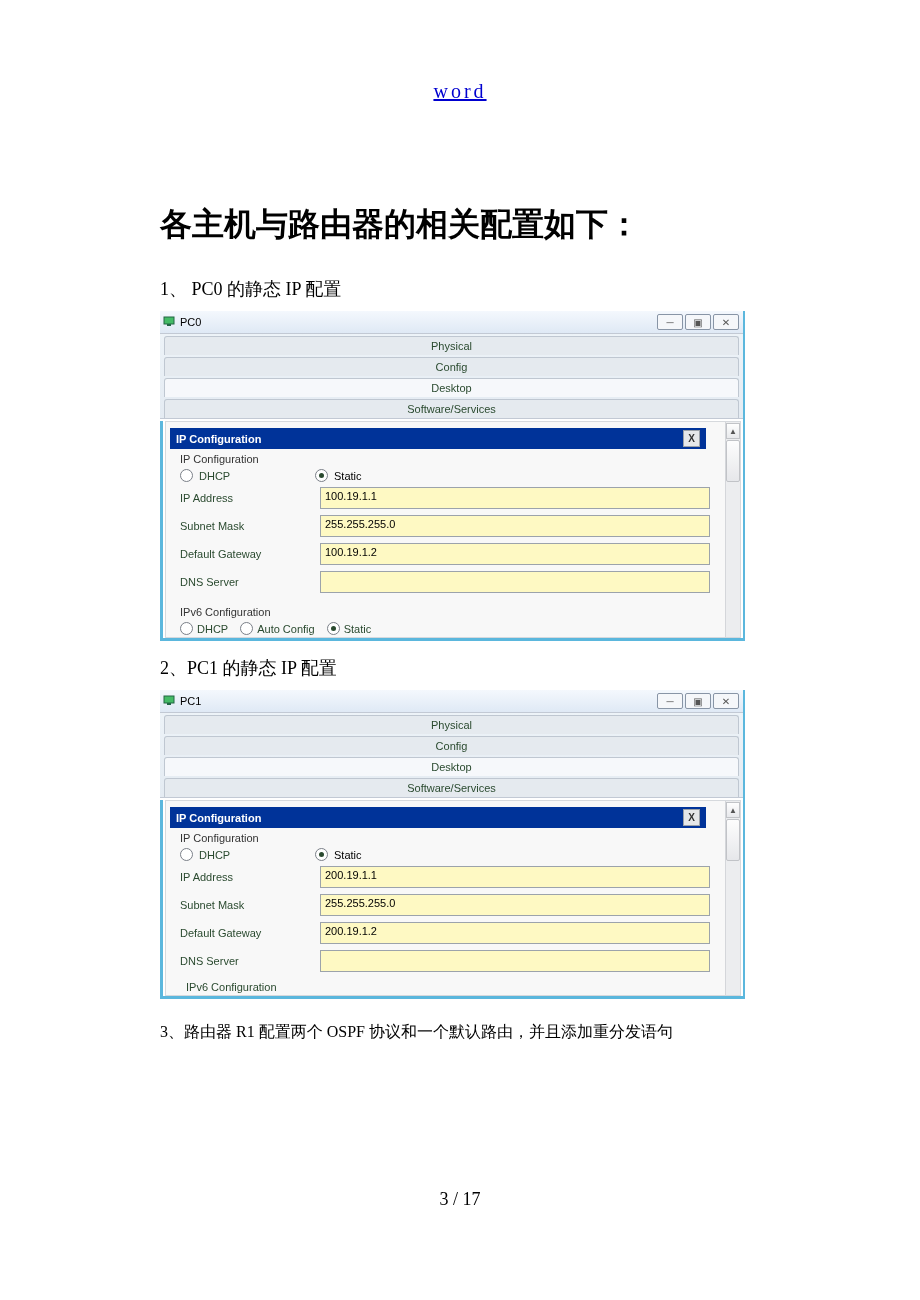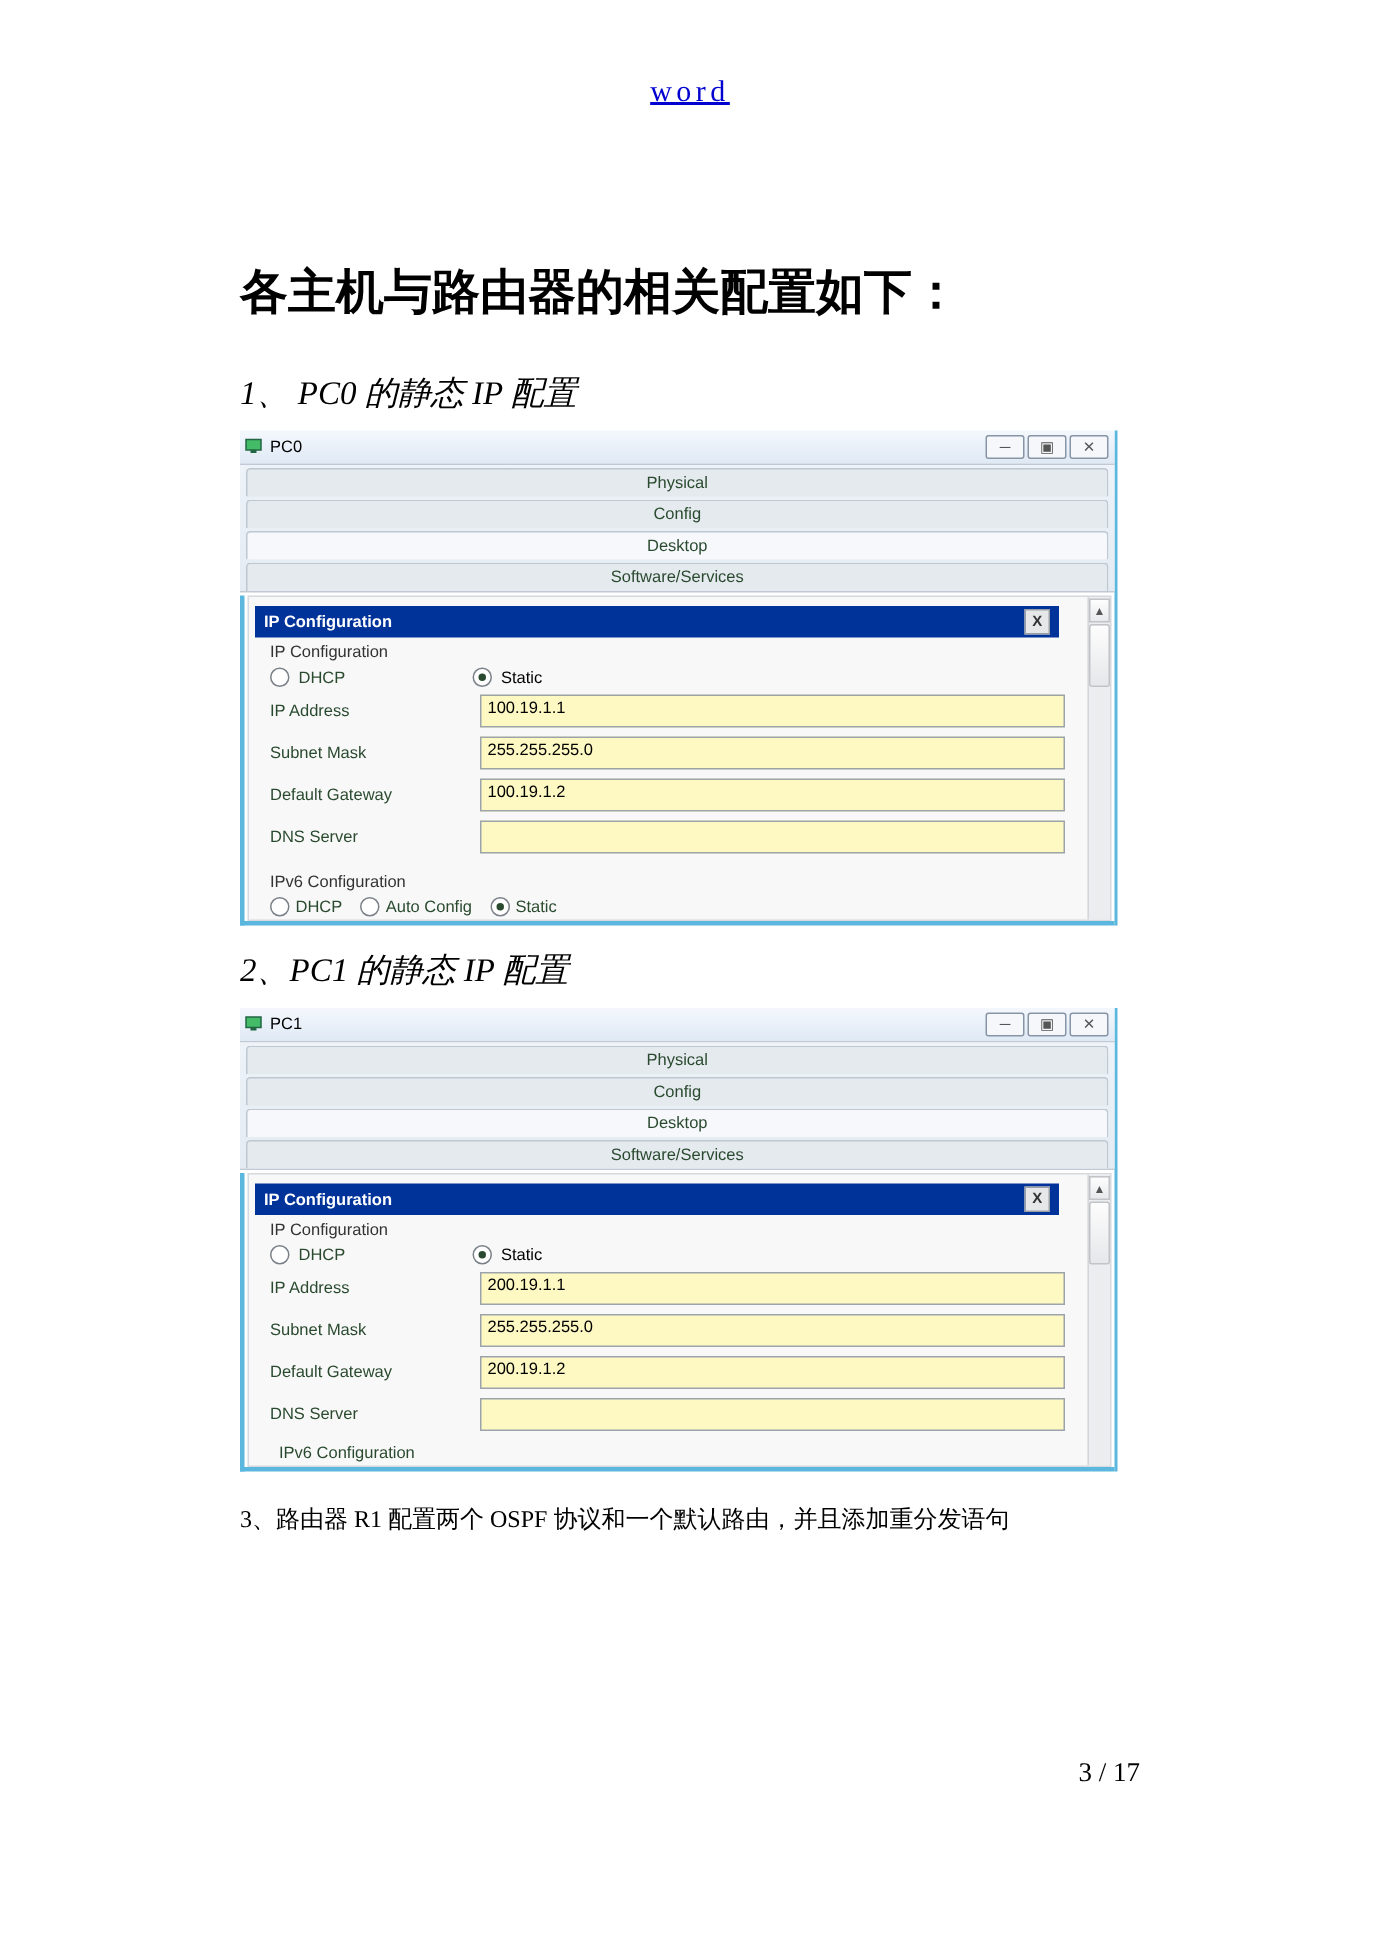--- a/index.html
+++ b/index.html
@@ -4,44 +4,43 @@
 <style>
   body {
     margin: 0;
     padding: 0;
     font-family: "SimSun", "宋体", serif;
     background: #fff;
     width: 920px;
   }
   .page {
     width: 920px;
-    padding: 50px 160px 40px 160px;
+    padding: 80px 160px 40px 160px;
     box-sizing: border-box;
   }
   .top-link {
     text-align: center;
     margin-bottom: 100px;
   }
   .top-link span {
     color: #0000d0;
     text-decoration: underline;
     font-size: 20px;
     letter-spacing: 3px;
   }
   .h1 {
     font-size: 32px;
     font-weight: bold;
     font-family: "SimHei", "黑体", sans-serif;
     margin: 20px 0 30px 0;
   }
   .h2 {
-    font-size: 22px;
+    font-size: 18px;
     font-family: "SimSun", serif;
     margin: 15px 0 10px 0;
-    font-style: italic;
   }
   .h2b {
     font-size: 16px;
     font-family: "SimSun", serif;
     margin: 15px 0 10px 0;
     line-height: 2.2;
   }
 
   .window {
     width: 583px;
@@ -186,21 +185,21 @@
     display: flex; align-items:center; padding: 2px 14px; gap: 12px;
     color: #2a4a2f;
   }
   .ipv6-row .opt { display:flex; align-items:center; gap:4px; }
   .cutoff {
     color: #2a4a2f;
     padding: 2px 20px;
     font-size: 11px;
   }
   .page-num {
-    text-align: right;
+    text-align: center;
     font-family: "Times New Roman", serif;
     font-size: 18px;
     margin-top: 140px;
   }
 </style>
 </head>
 <body>
 
 <div class="page">
   <div class="top-link">

